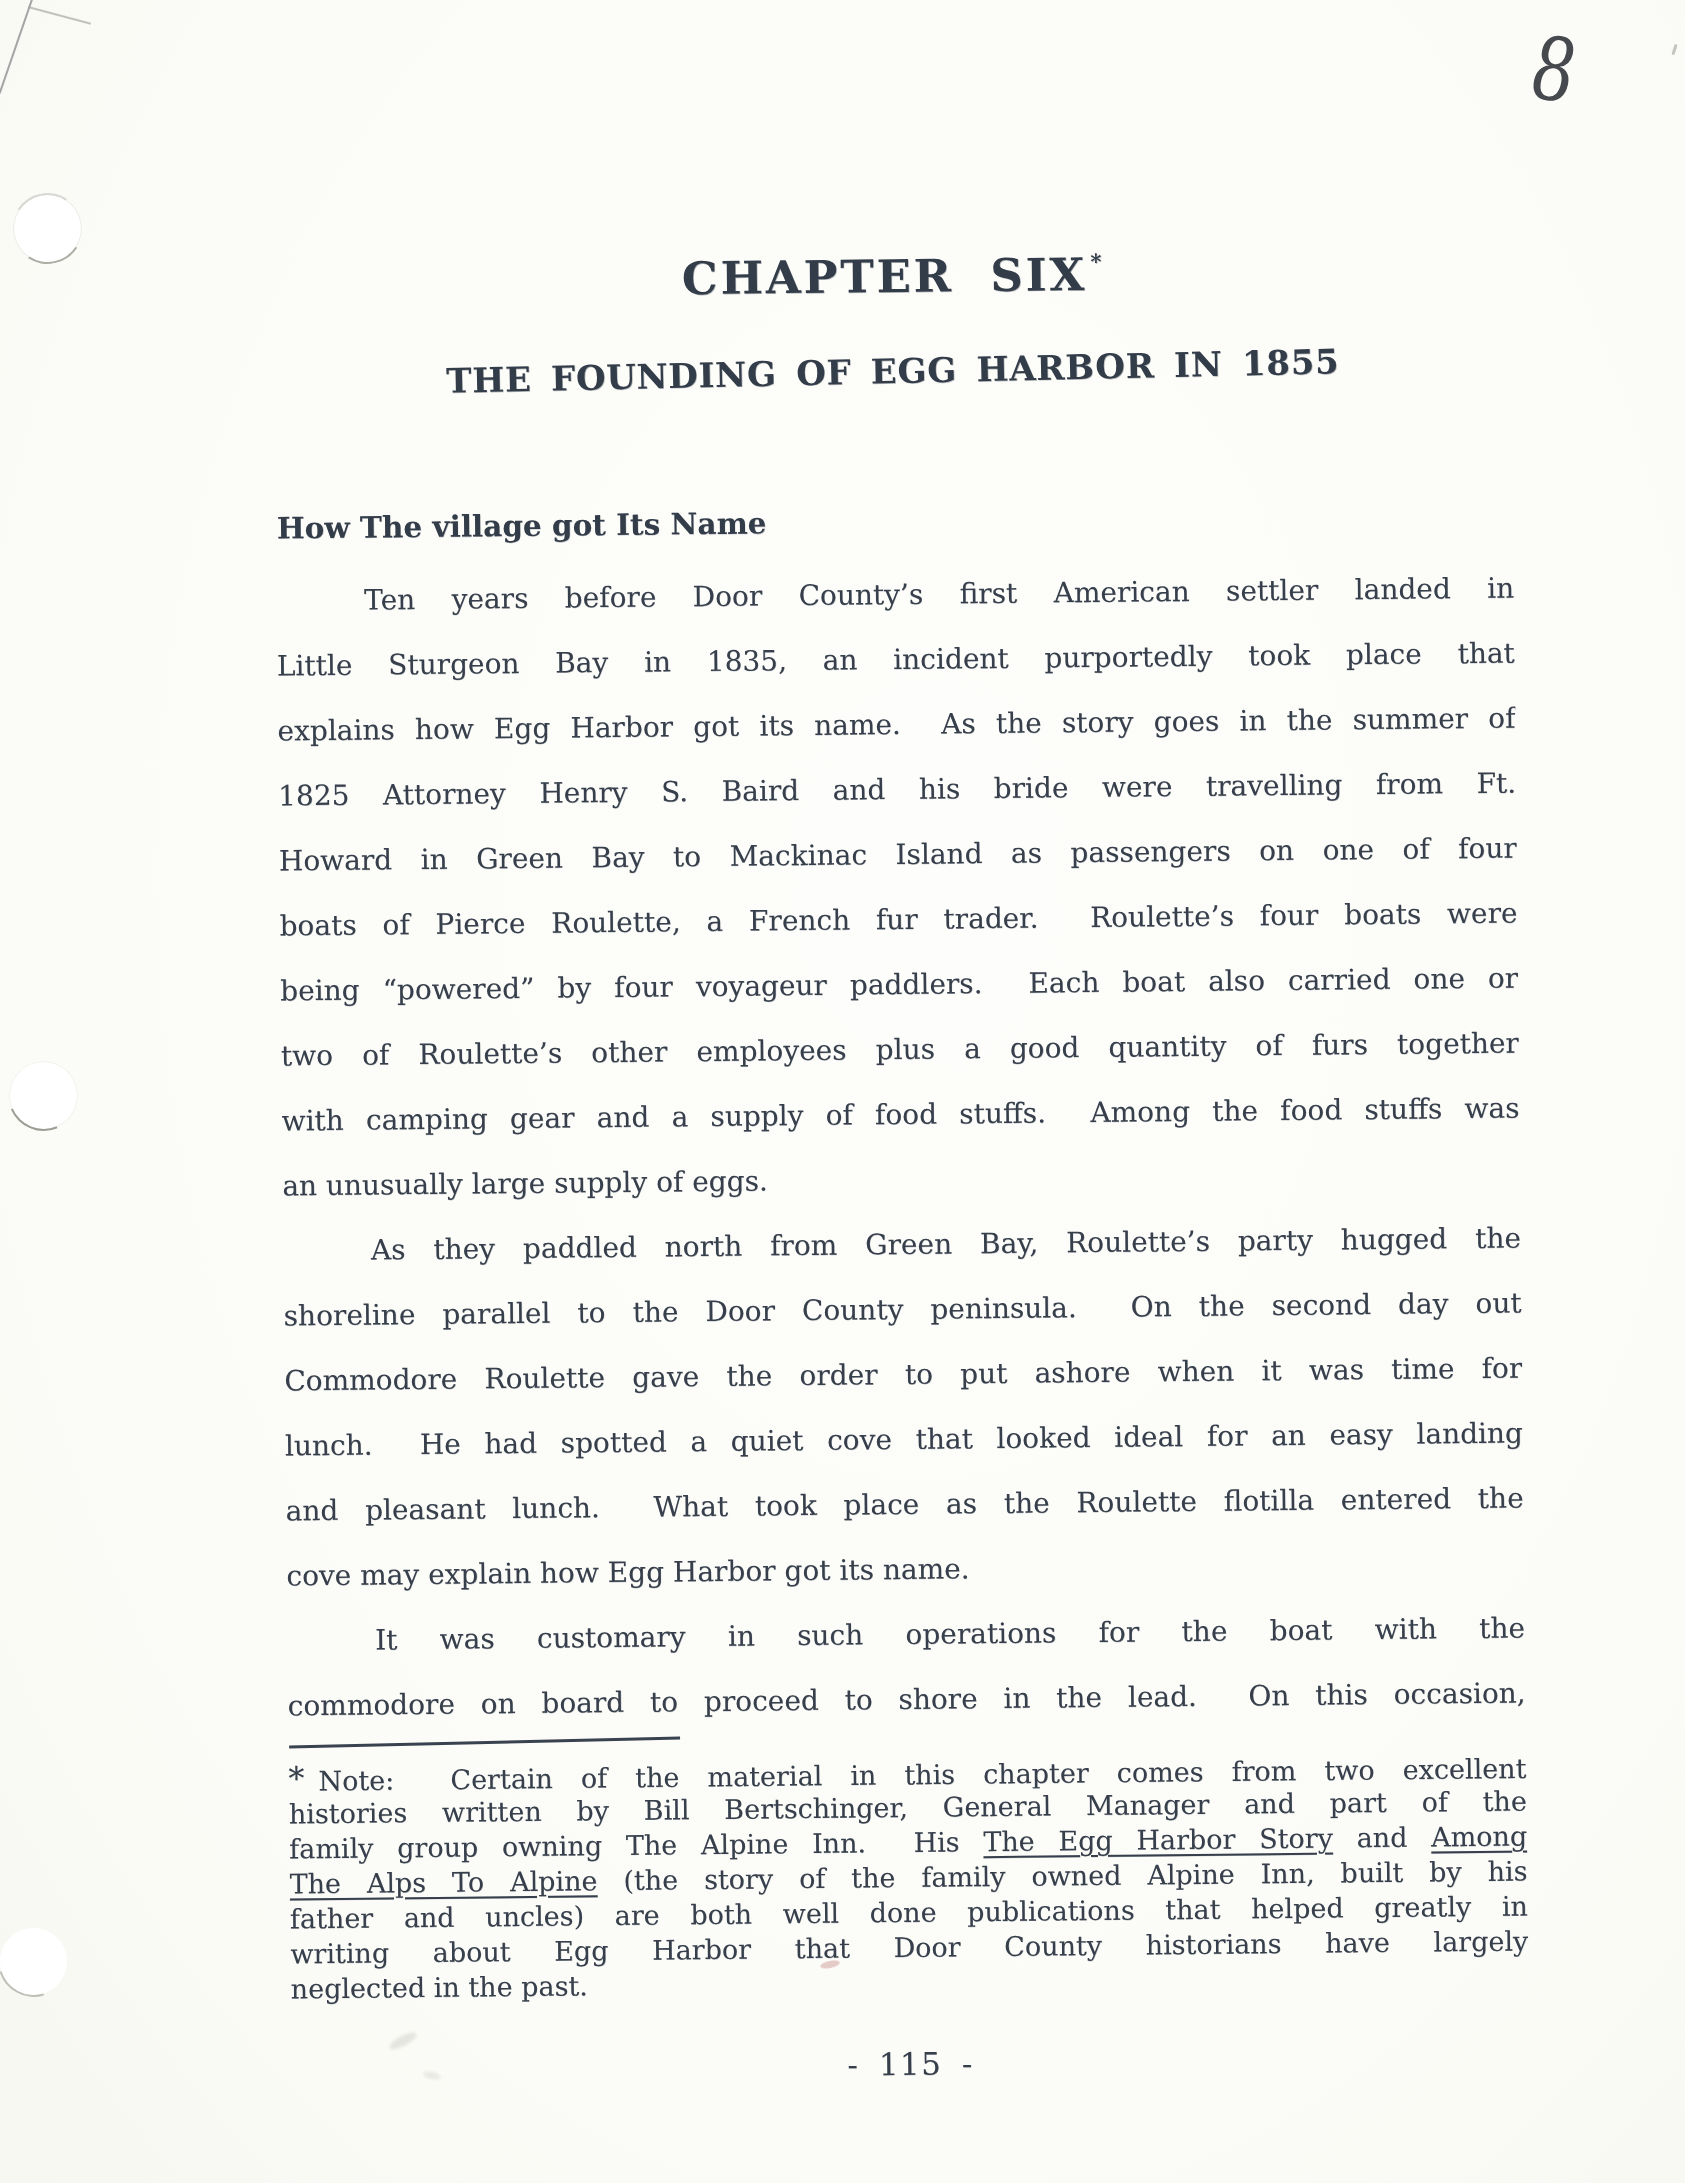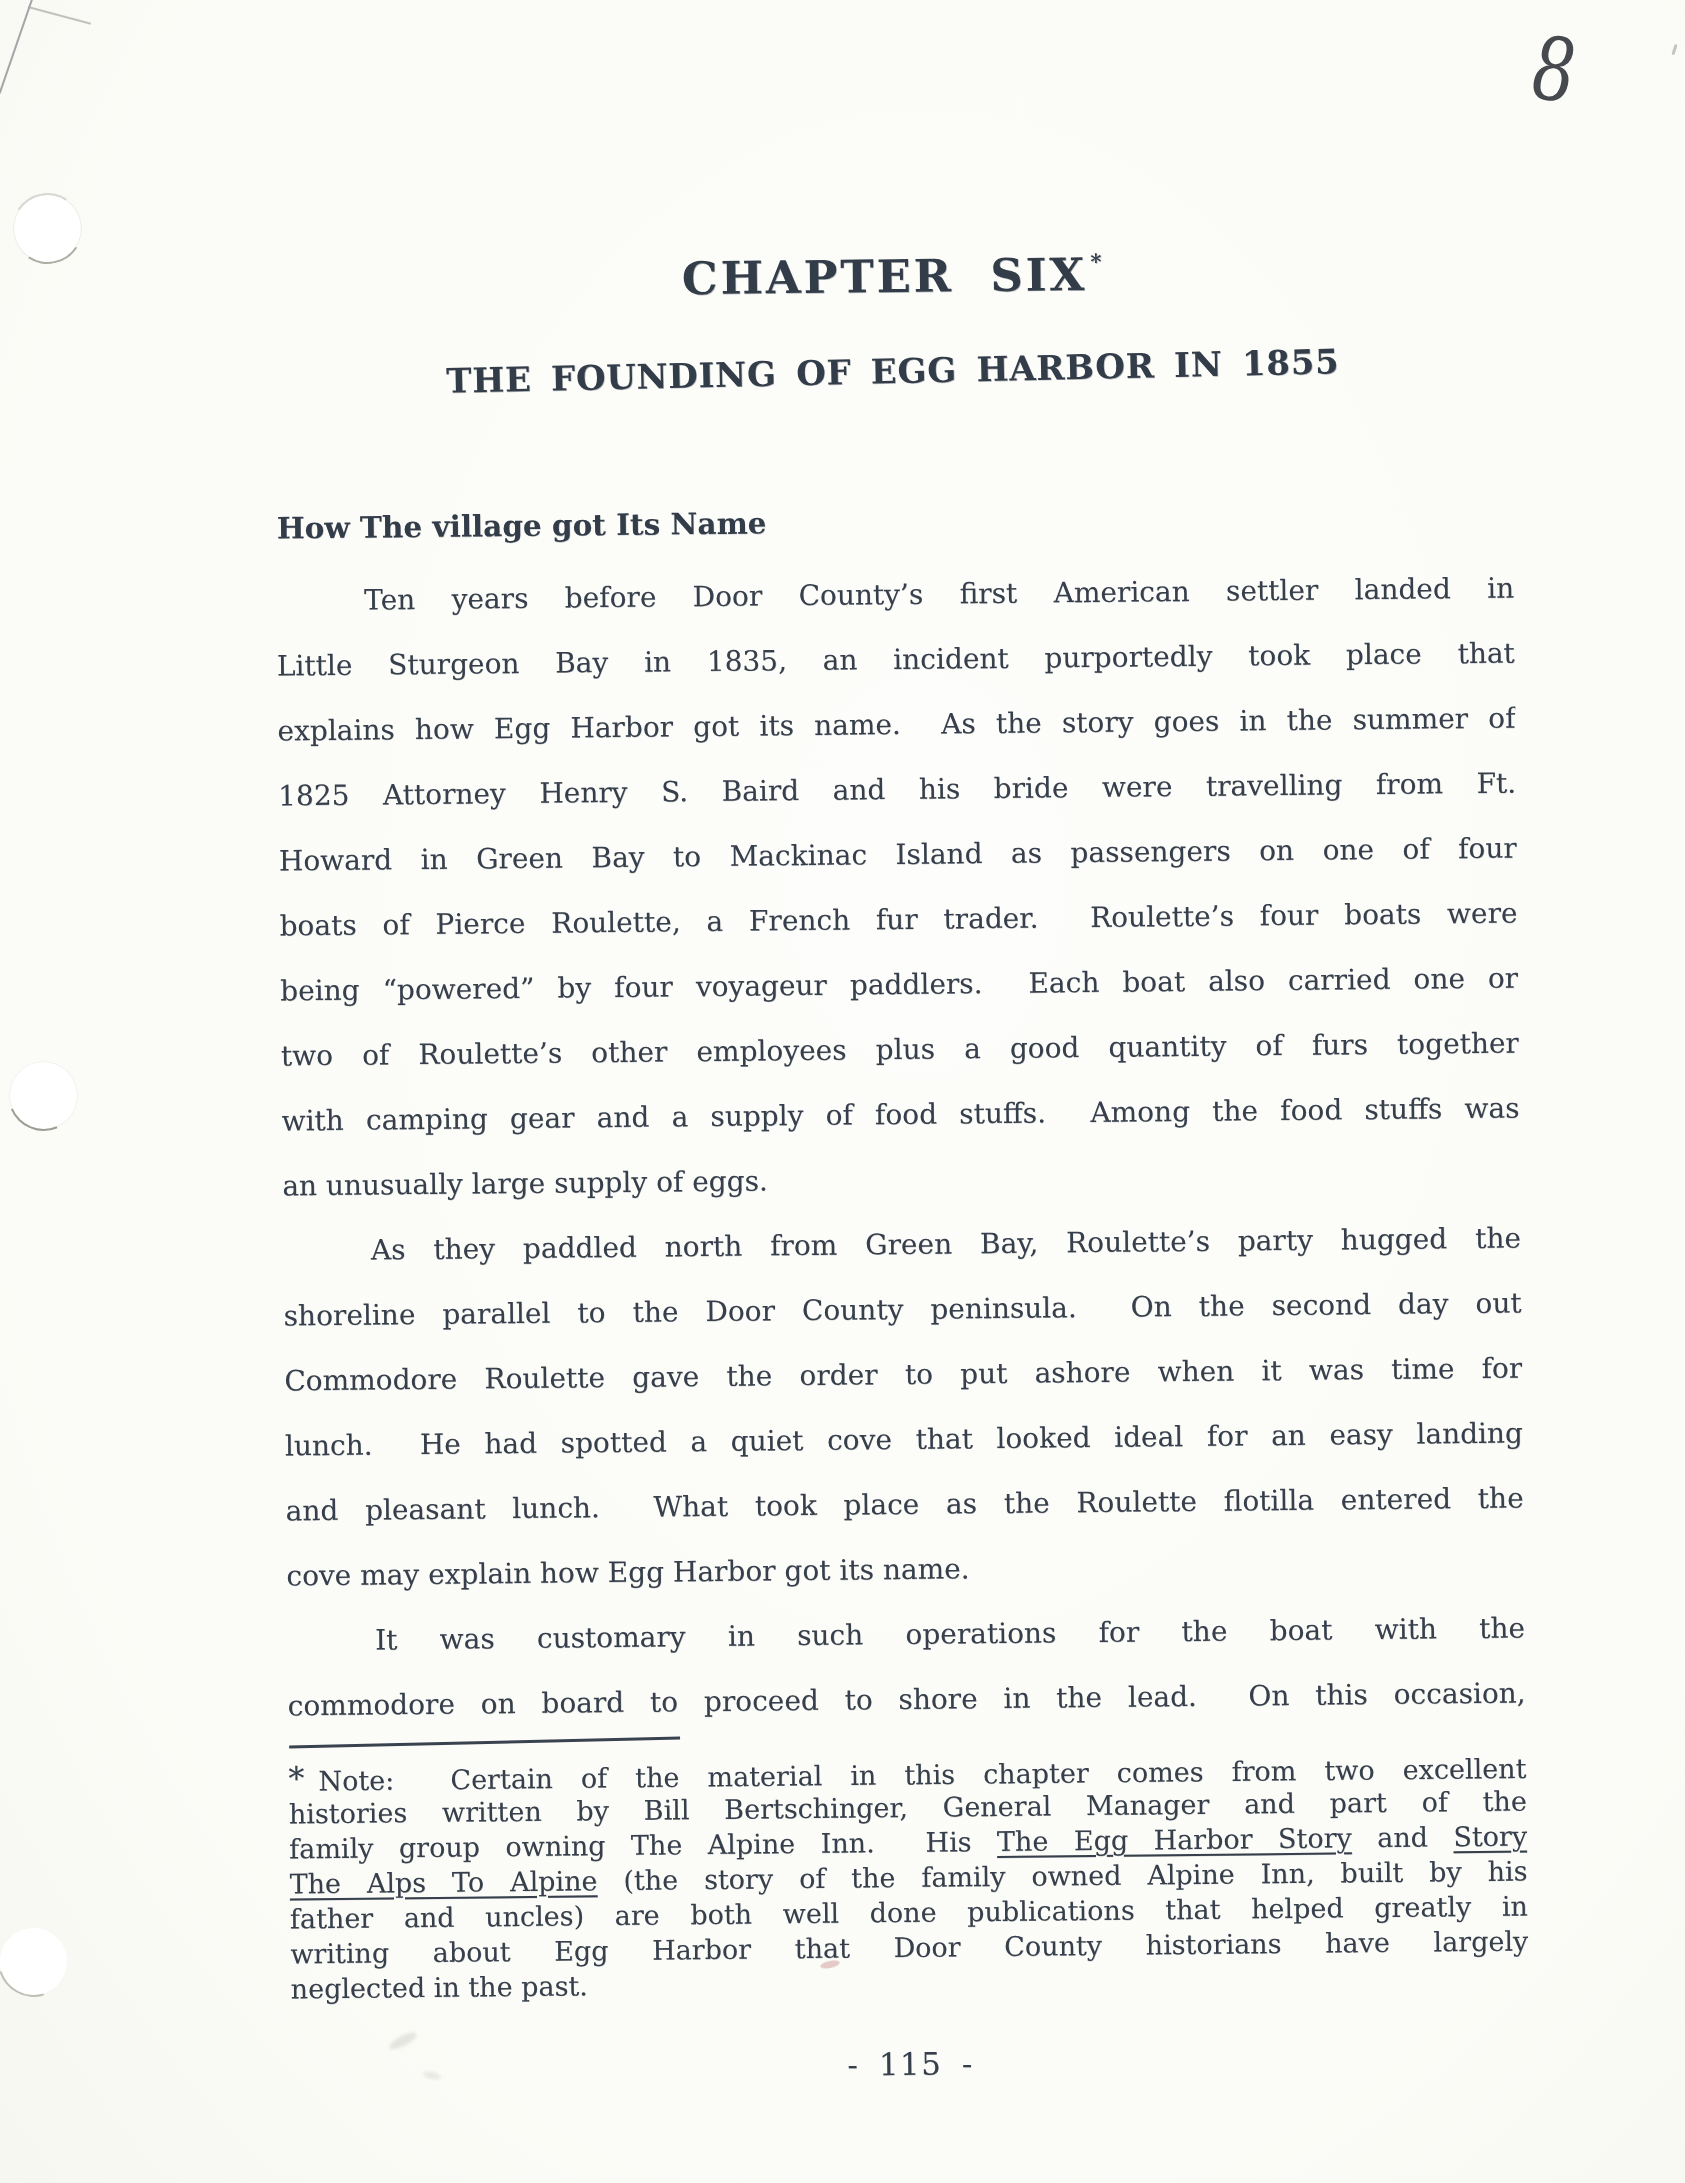--- a/index.html
+++ b/index.html
@@ -147,21 +147,21 @@
       <div class="bline">cove may explain how Egg Harbor got its name.</div>
       <div class="bline j ind">It was customary in such operations for the boat with the</div>
       <div class="bline j">commodore on board to proceed to shore in the lead.&nbsp; On this occasion,</div>
     </div>
 
     <div class="footnote-rule"></div>
 
     <div class="footnote">
       <div class="fline j"><span class="fn-star">*</span><span>Note:&nbsp; Certain of the material in this chapter comes from two excellent</span></div>
       <div class="fline j">histories written by Bill Bertschinger, General Manager and part of the</div>
-      <div class="fline j"><span>family group owning The Alpine Inn.&nbsp; His </span><span class="u">The Egg Harbor Story</span><span> and </span><span class="u">Story</span></div>
+      <div class="fline j"><span>family group owning The Alpine Inn.&nbsp; His </span><span class="u">The Egg Harbor Story</span><span> and </span><span class="u">Among</span></div>
       <div class="fline j"><span class="u">The Alps To Alpine</span><span> (the story of the family owned Alpine Inn, built by his</span></div>
       <div class="fline j">father and uncles) are both well done publications that helped greatly in</div>
       <div class="fline j">writing about Egg Harbor that Door County historians have largely</div>
       <div class="fline">neglected in the past.</div>
     </div>
 
     <div class="page-number">- 115 -</div>
 
   </div>
 </div>

